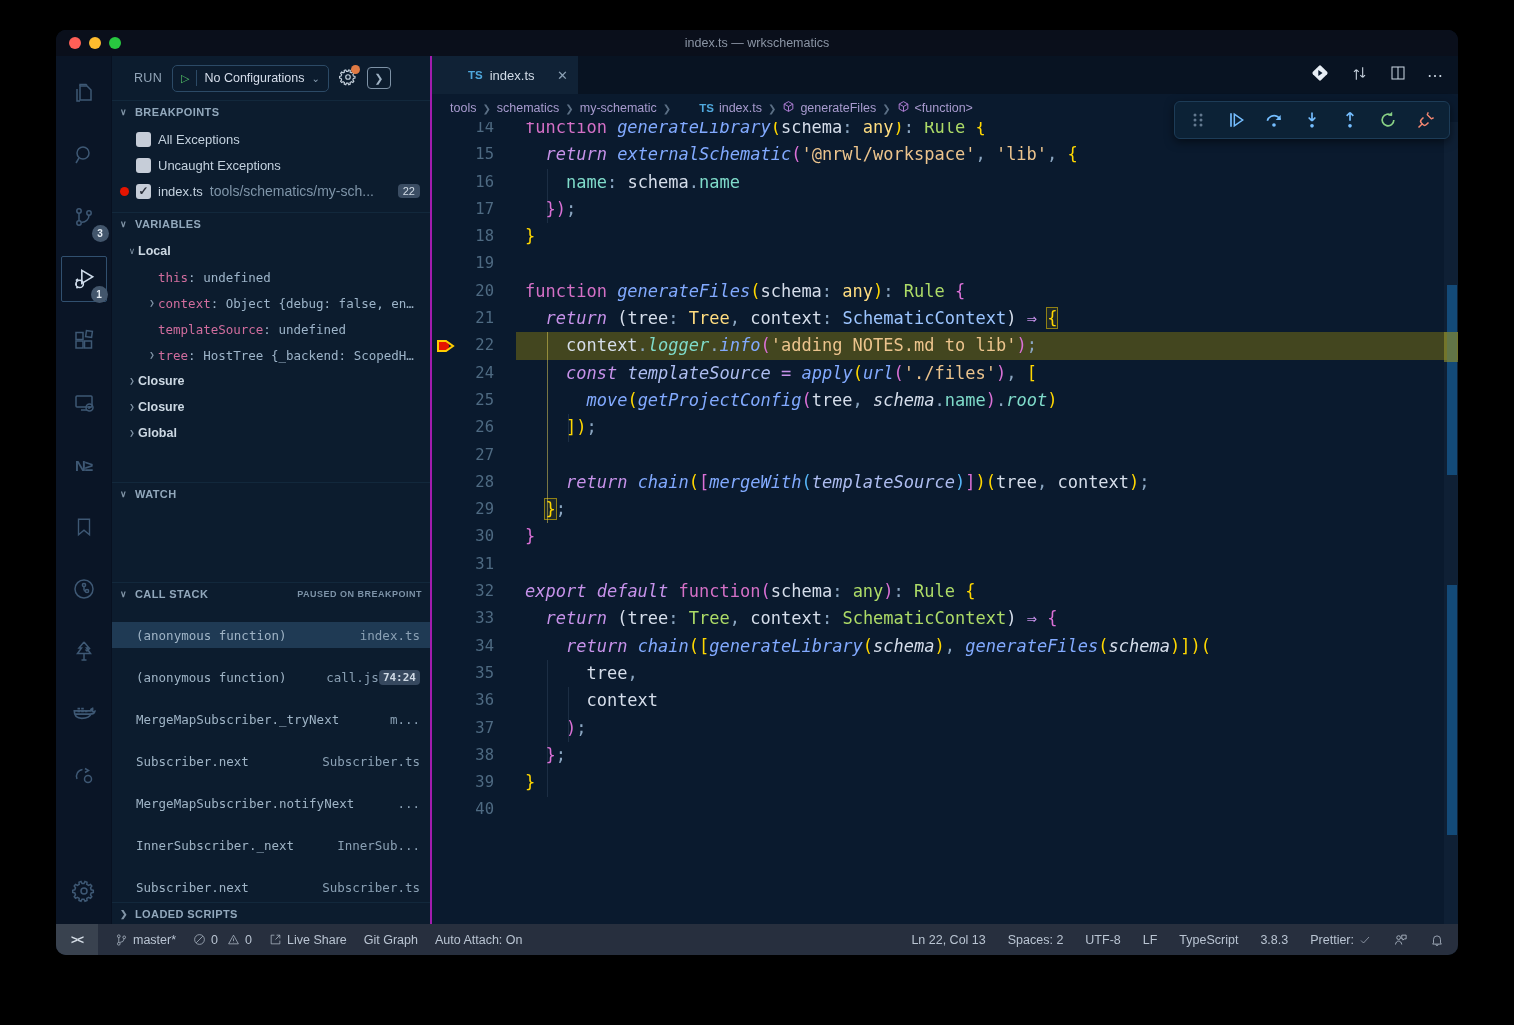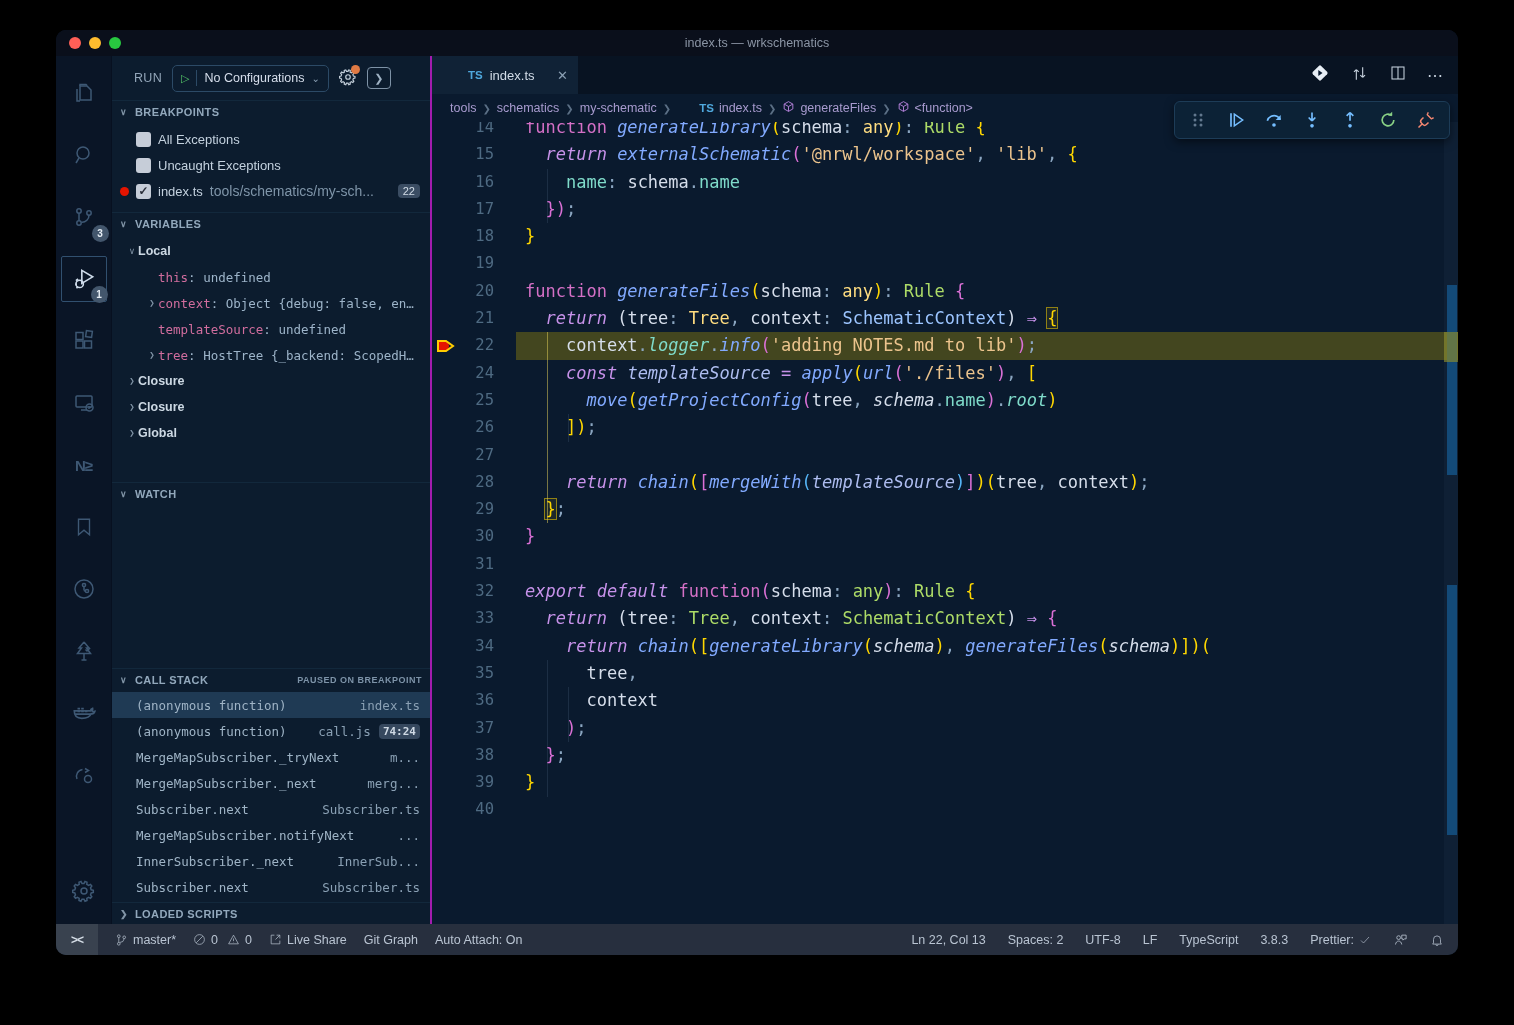--- a/index.html
+++ b/index.html
@@ -65,21 +65,21 @@
   .vars-body { flex:none; height:248px; padding:4px 0 0 0; font-family:"DejaVu Sans Mono", monospace; font-size:12.5px; }
   .var-row { height:26px; display:flex; align-items:center; white-space:nowrap; overflow:hidden; }
   .var-row .vch { width:12px; font-size:9px; color:#8094a6; flex:none; text-align:center; }
   .var-name { color:#d16d9e; }
   .var-val { color:#9db4c9; }
   .scope-name { color:#ccd8e3; font-weight:bold; font-family:"Liberation Sans",sans-serif; font-size:12.5px;}
 
   .watch-body { flex:1; }
 
   .cs-body { flex:none; padding:2px 0; font-family:"DejaVu Sans Mono", monospace; font-size:12.5px; }
-  .cs-row { height:26px; display:flex; align-items:center; padding:0 10px 0 24px; gap:8px; white-space:nowrap; }
+  .cs-row { height:26px; display:flex; align-items:center; padding:0 10px 0 24px; white-space:nowrap;margin-top:16px; }
   .cs-row.sel { background:#1f3a54; }
   .cs-fn { color:#9fb4c6; overflow:hidden; }
   .cs-file { color:#8aa0b4; margin-left:auto; }
   .cs-badge { background:#36485e; color:#cfd9e4; border-radius:4px; font-size:11px; padding:1px 4px; flex:none;font-weight:bold;}
 
   
   .editor { flex:1; display:flex; flex-direction:column; position:relative; background:#0a1a2e; min-width:0;}
   .tabs { height:38px; background:#081322; display:flex; flex:none; align-items:stretch; position:relative;}
   .tab { width:146px; background:#102236; display:flex; align-items:center; gap:7px; padding:0 10px 0 14px;
     font-size:13px; color:#d2dce8; }
@@ -341,24 +341,20 @@
             <span class="cs-file">index.ts</span>
           </div>
           <div class="cs-row">
             <span class="cs-fn">(anonymous function)</span>
             <span class="cs-file">call.js</span>
             <span class="cs-badge">74:24</span>
           </div>
           <div class="cs-row">
             <span class="cs-fn">MergeMapSubscriber._tryNext</span>
             <span class="cs-file">m...</span>
-          </div>
-          <div class="cs-row">
-            <span class="cs-fn">MergeMapSubscriber._next</span>
-            <span class="cs-file">merg...</span>
           </div>
           <div class="cs-row">
             <span class="cs-fn">Subscriber.next</span>
             <span class="cs-file">Subscriber.ts</span>
           </div>
           <div class="cs-row">
             <span class="cs-fn">MergeMapSubscriber.notifyNext</span>
             <span class="cs-file">...</span>
           </div>
           <div class="cs-row">

